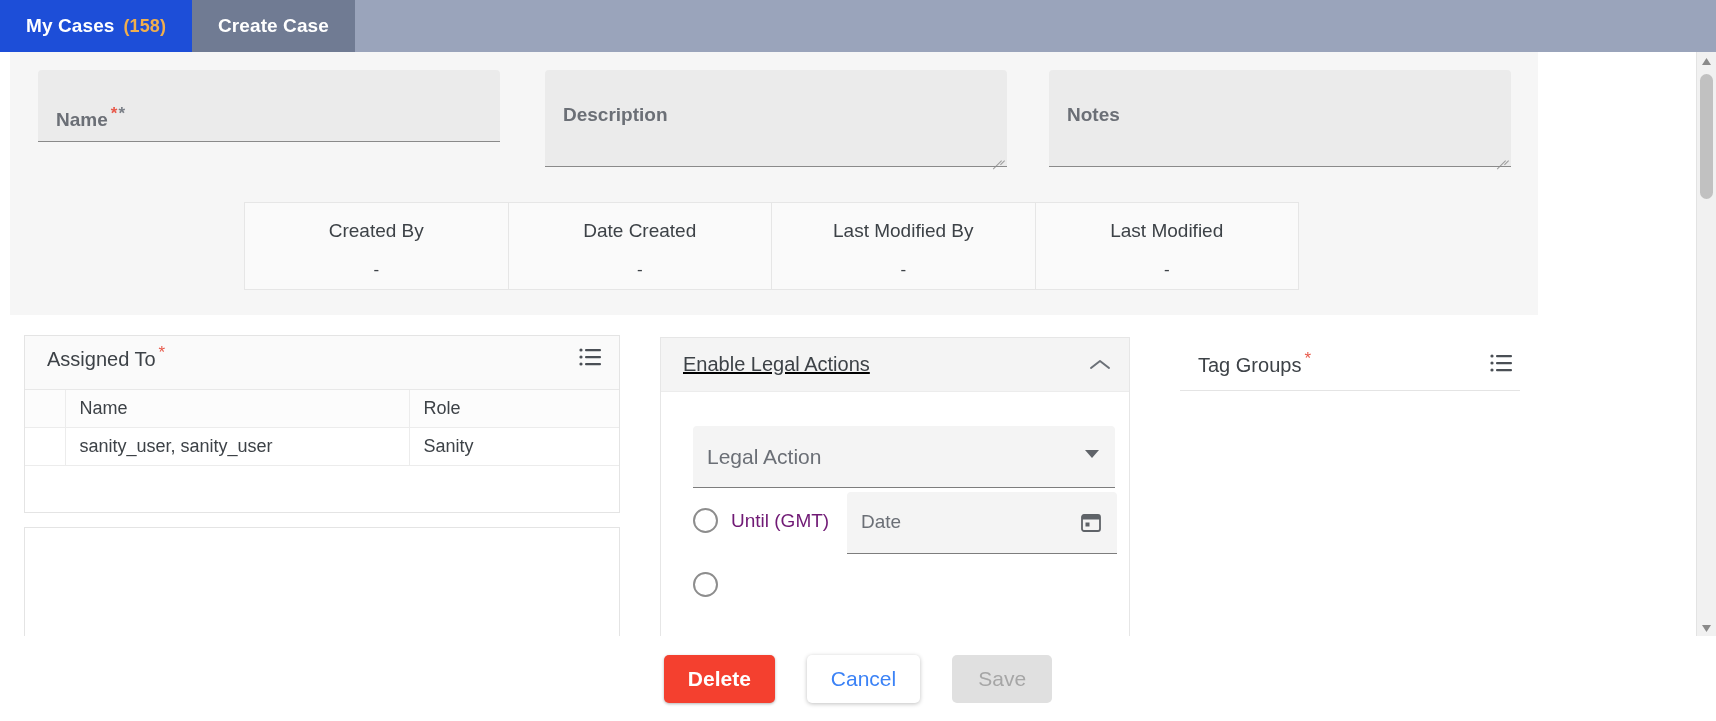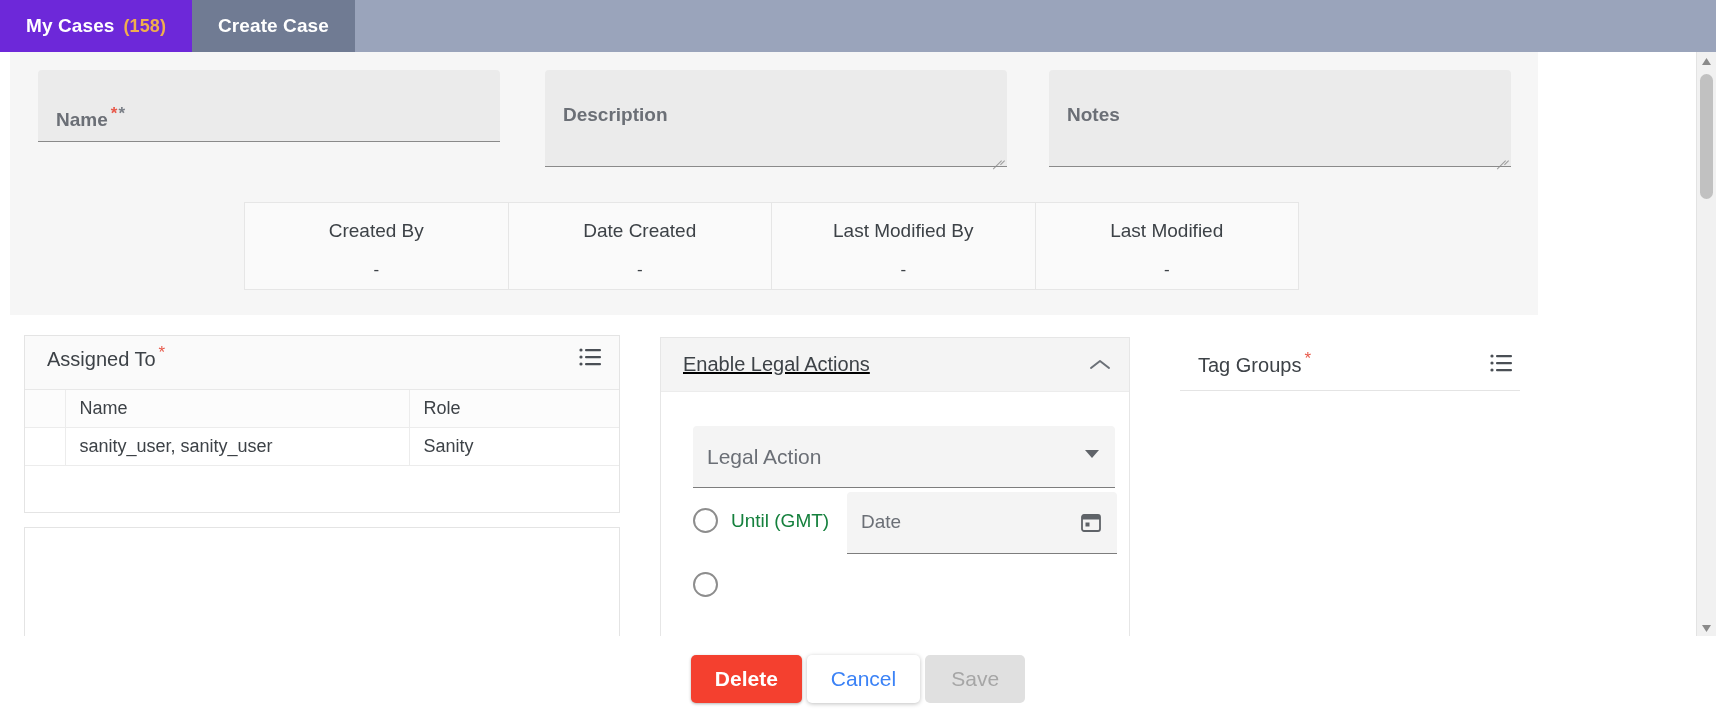--- a/index.html
+++ b/index.html
@@ -35,21 +35,21 @@
     justify-content: center;
     gap: 9px;
     padding: 0 26px;
     color: #ffffff;
     font-size: 19px;
     font-weight: bold;
     letter-spacing: .1px;
     cursor: pointer;
     user-select: none;
   }
-  .tab.inactive { background: #6d28d9; }
+  .tab.inactive { background: #1d4ed8; }
   .tab.active   { background: #707b93; }
   .tab-count {
     color: #f0ae4e;
     font-size: 18px;
     font-weight: bold;
   }
 
   
   .scrollwrap {
     position: absolute;
@@ -331,21 +331,21 @@
   .radio-ring {
     width: 25px; height: 25px;
     border: 2px solid #8d8d8d;
     border-radius: 50%;
     box-sizing: border-box;
     cursor: pointer;
     flex: none;
   }
   .radio-label {
     font-size: 19px;
-    color: #15803d;
+    color: #701a75;
     white-space: nowrap;
   }
 
   .date-field {
     position: absolute;
     left: 186px;
     top: 100px;
     width: 270px;
     height: 62px;
     background: #f4f4f4;
@@ -398,21 +398,21 @@
   .footer {
     position: absolute;
     left: 0;
     bottom: 0;
     width: 1716px;
     height: 84px;
     background: #ffffff;
     display: flex;
     align-items: center;
     justify-content: center;
-    gap: 5px;
+    gap: 32px;
     border-top: 1px solid #ffffff;
   }
   .btn {
     min-width: 100px;
     height: 48px;
     border-radius: 5px;
     font-size: 21px;
     display: flex;
     align-items: center;
     justify-content: center;

